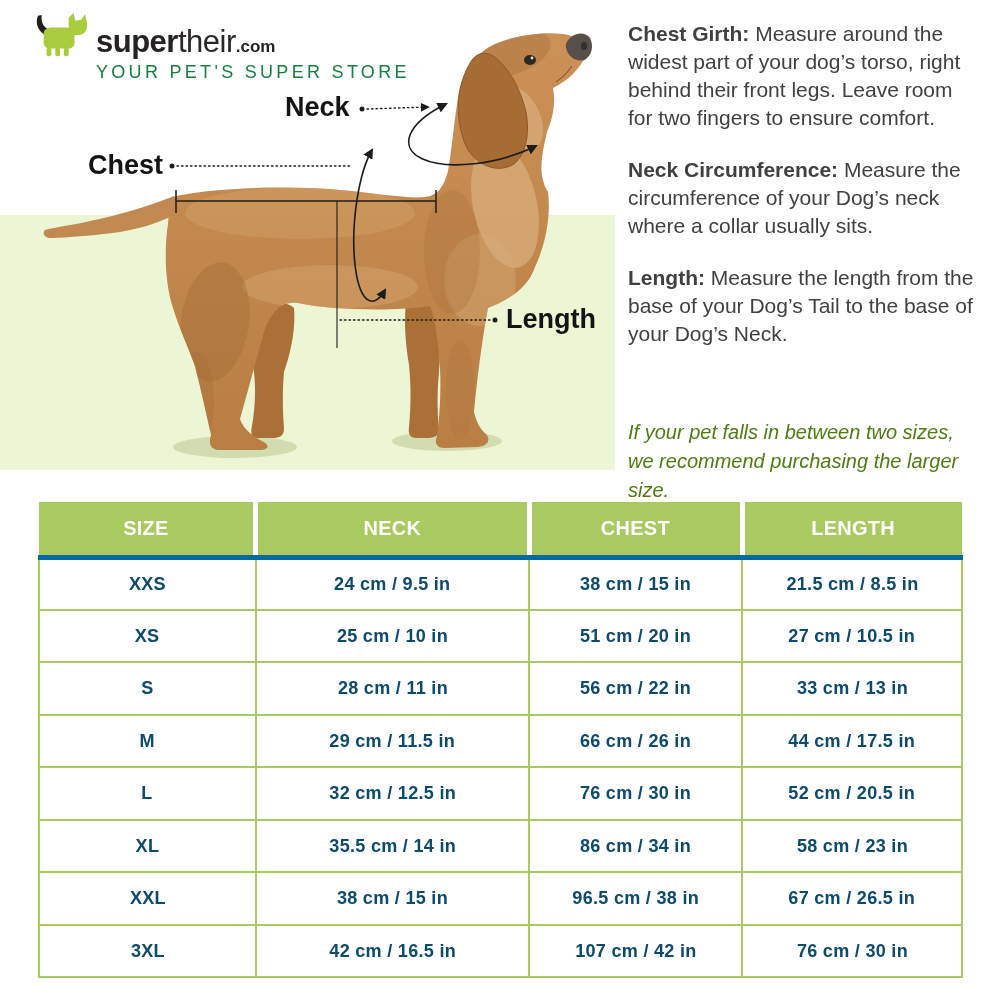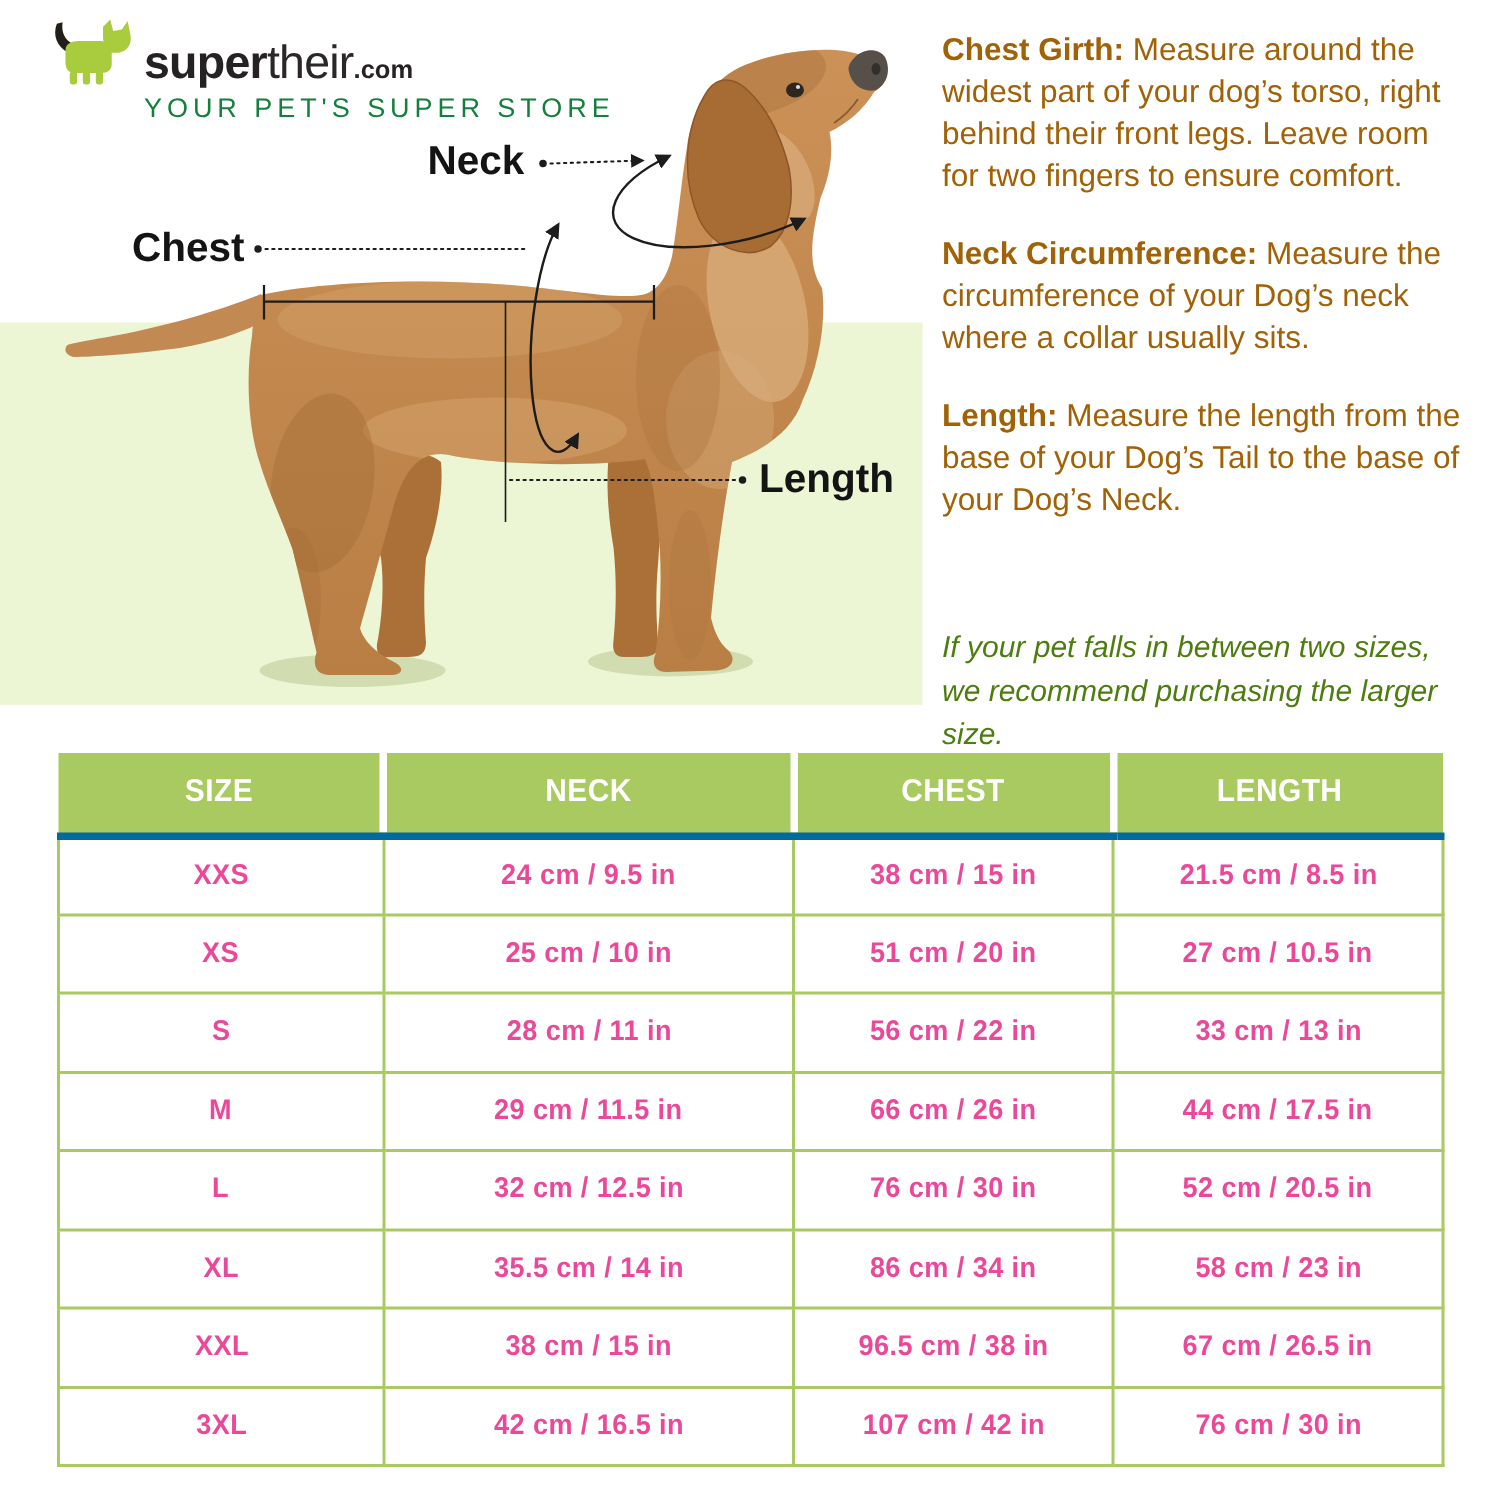--- a/index.html
+++ b/index.html
@@ -19,37 +19,37 @@
   .brand-suffix { font-size:17px; font-weight:700; color:#262223; }
   .tagline { font-size:18px; letter-spacing:3.3px; color:#15803d; margin-top:5px; font-weight:400; }
 
   
   .diag-label { position:absolute; font-size:27px; font-weight:700; color:#141414; }
   .lbl-neck   { left:285px; top:92px; }
   .lbl-chest  { left:88px;  top:150px; }
   .lbl-length { left:506px; top:304px; }
 
   
-  .instr { position:absolute; left:628px; width:352px; font-size:21px; line-height:28px; color:#a16207; }
+  .instr { position:absolute; left:628px; width:352px; font-size:21px; line-height:28px; color:#404040; }
   .instr b { font-weight:700; }
   .p1 { top:20px; } .p2 { top:156px; } .p3 { top:264px; }
   .note { position:absolute; left:628px; top:418px; width:352px; font-size:20px; line-height:29px;
           font-style:italic; color:#4d7c0f; }
 
   
   .size-table-wrap { position:absolute; left:38px; top:502px; }
   table.size-table { width:925px; border-collapse:collapse; table-layout:fixed; }
   .size-table th {
     background:#a9ca60; color:#fff; font-size:21px; font-weight:700;
     height:55px; text-align:center; vertical-align:middle;
     border-left:5px solid #fff; border-bottom:5px solid #0369a1;
   }
   .size-table th:first-child { border-left:none; }
   .size-table td {
-    border:2px solid #a9ca60; background:#fff; color:#ec4899;
+    border:2px solid #a9ca60; background:#fff; color:#0c4a6e;
     font-size:19px; font-weight:700; text-align:center; vertical-align:middle; height:52.5px;
   }
   .cnd { display:inline-block; transform:scaleX(.95); transform-origin:center; letter-spacing:.3px; white-space:nowrap; }
 
   svg .ann { stroke:#1c1c1c; fill:none; }
 </style>
 </head>
 <body>
 
 <div class="canvas">

